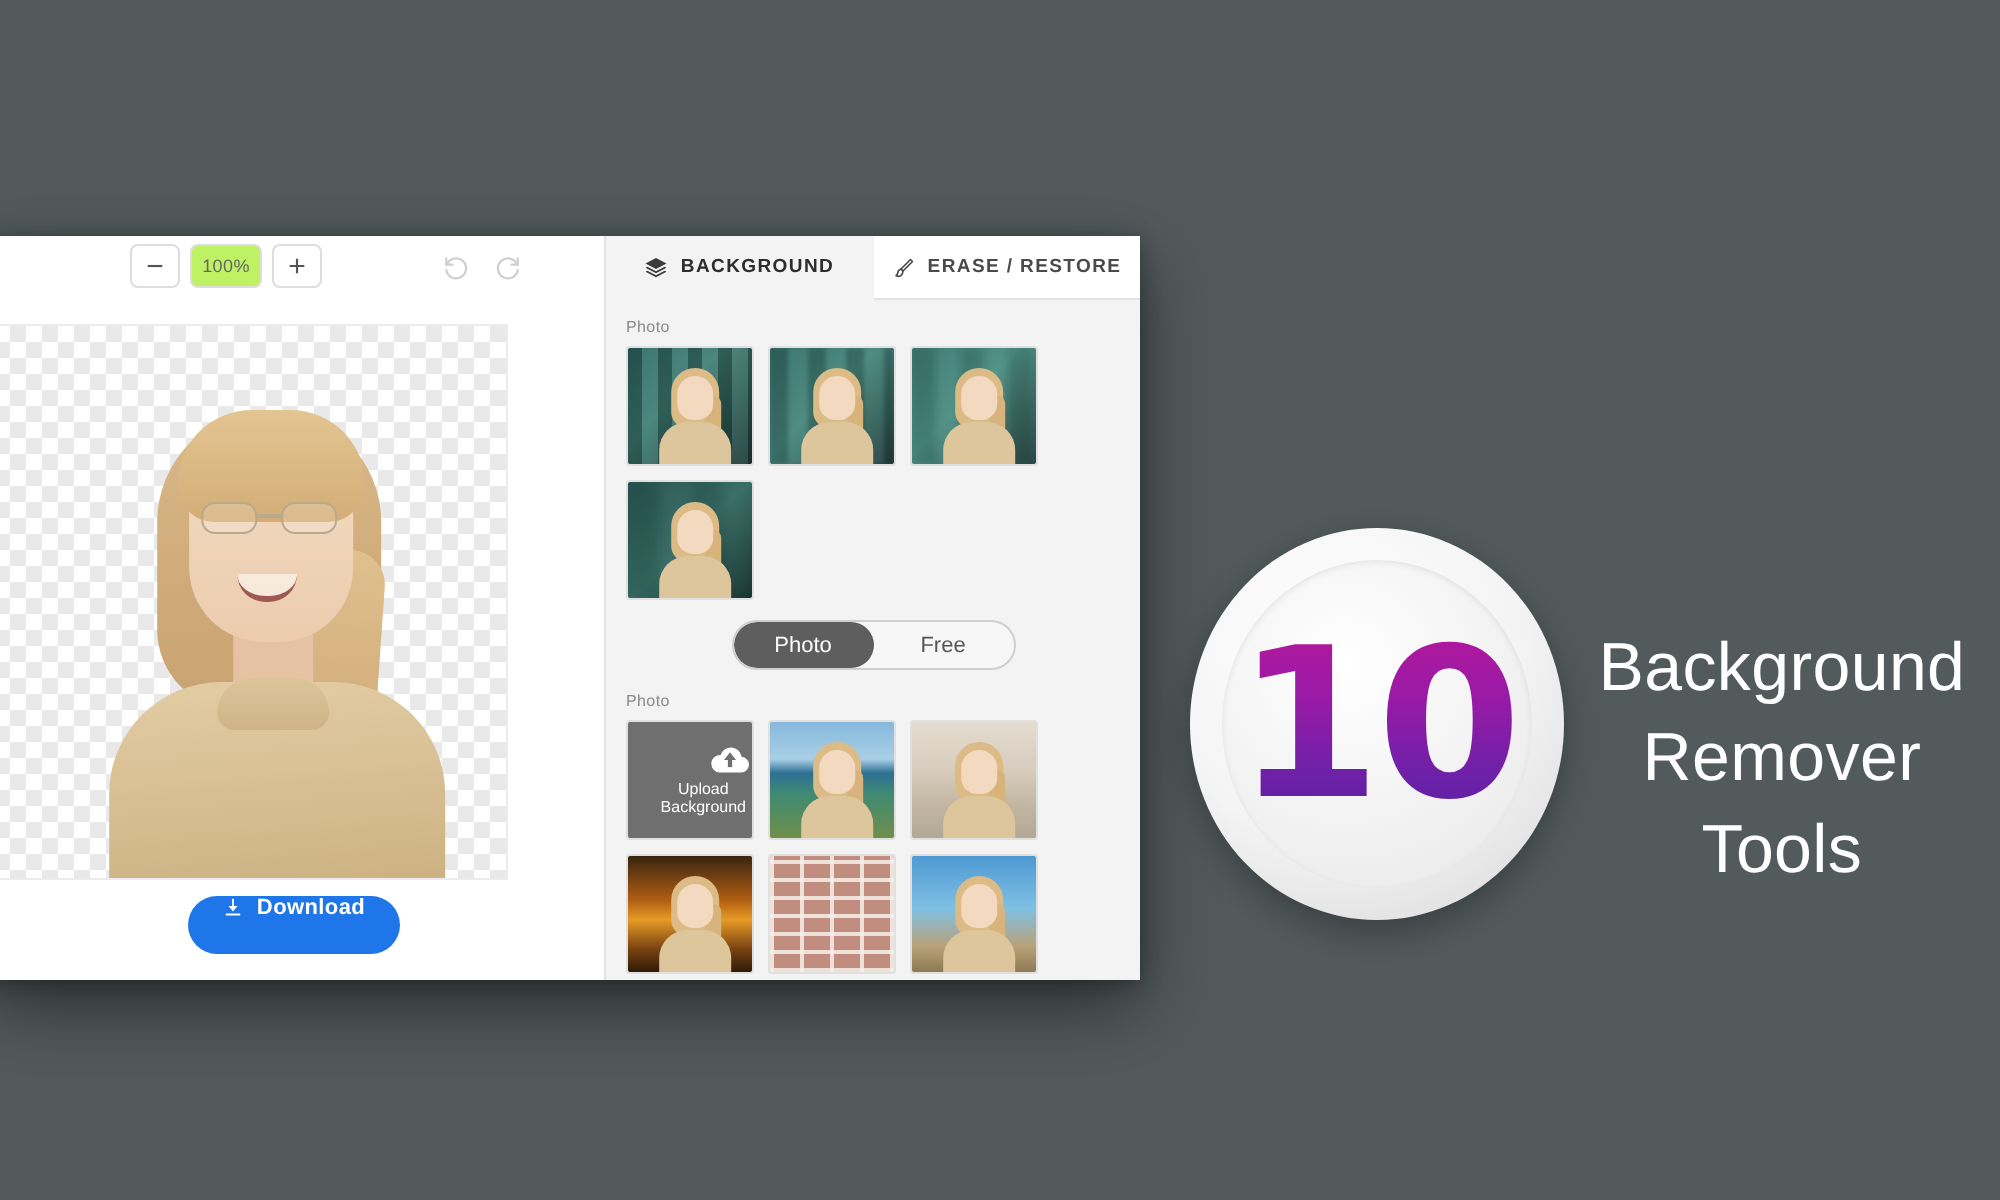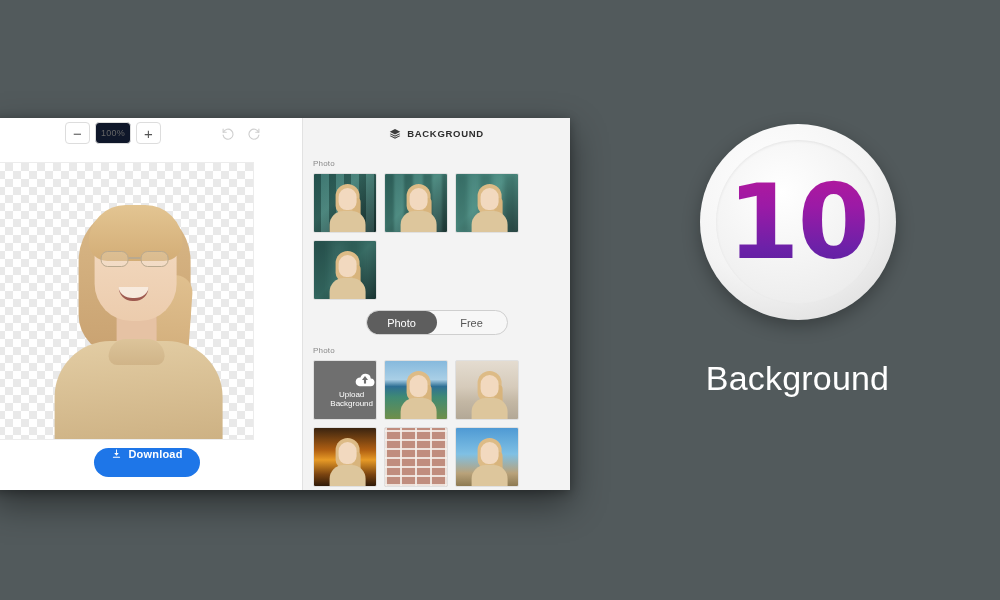--- a/index.html
+++ b/index.html
@@ -68,21 +68,21 @@
     color: #555;
     line-height: 1;
     cursor: pointer;
   }
 
   .zoom-level {
     min-width: 36px;
     height: 22px;
     border: 1px solid #dddddd;
     border-radius: 4px;
-    background: #0f172a;
+    background: #bef264;
     display: flex;
     align-items: center;
     justify-content: center;
     font-size: 9px;
     color: #666;
     letter-spacing: .2px;
     cursor: pointer;
   }
 
   .history-group {
@@ -379,21 +379,21 @@
   }
 
   
   .promo {
     position: absolute;
     left: 595px;
     top: 0;
     width: 405px;
     height: 600px;
     display: flex;
-    flex-direction: column;
+    flex-direction: row;
     align-items: center;
     justify-content: flex-start;
     padding-top: 124px;
   }
 
   .badge {
     width: 196px;
     height: 196px;
     border-radius: 50%;
     background: radial-gradient(circle at 38% 30%, #ffffff 0%, #f4f4f4 52%, #e4e4e4 78%, #dcdcdc 100%);
@@ -501,20 +501,27 @@
 
     <div class="tabs">
       <div class="tab active">
         <svg width="12" height="12" viewBox="0 0 24 24" fill="#3c3c3c">
           <path d="M12 2 1.5 7.5 12 13l10.5-5.5z"></path>
           <path d="M12 15.2 3.4 10.8l-1.9 1 10.5 5.5 10.5-5.5-1.9-1z"></path>
           <path d="M12 19.2 3.4 14.8l-1.9 1L12 21.3l10.5-5.5-1.9-1z"></path>
         </svg>
         <span>BACKGROUND</span>
       </div>
+      <div class="tab">
+        <svg width="12" height="12" viewBox="0 0 24 24" fill="none" stroke="#4a4a4a" stroke-width="1.6" stroke-linecap="round" stroke-linejoin="round">
+          <path d="M18.5 3.5 9 13l2 2 9.5-9.5z"></path>
+          <path d="M9 13c-2 .6-3.2 2.2-3.4 4.4-.1 1.1-.6 1.7-1.6 2.1 1.4 1 3.4 1.1 4.8.2 1.5-.9 2.2-2.6 2.2-4.7z"></path>
+        </svg>
+        <span>ERASE / RESTORE</span>
+      </div>
     </div>
 
     <div class="panel-body">
 
       <div class="section-label">Photo</div>
 
       <div class="thumb-grid">
         <div class="thumb bg-blur1">
           <div class="blurlayer b1"></div>
           <div class="mini">
@@ -616,14 +623,15 @@
 </div>
 
 <div class="promo">
 
   <div class="badge">
     <div class="badge-num">10</div>
   </div>
 
   <h1 class="promo-title">
     <span>Background</span>
+    <span>Remover Tools</span>
   </h1>
 </div>
 
 </body></html>

